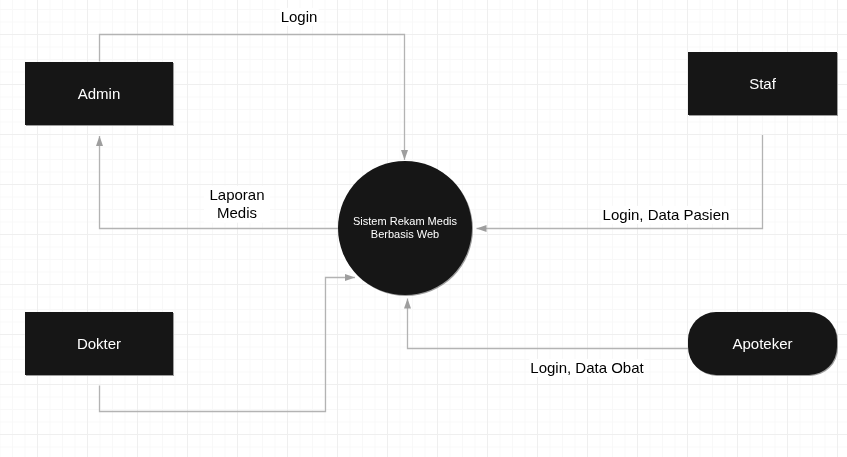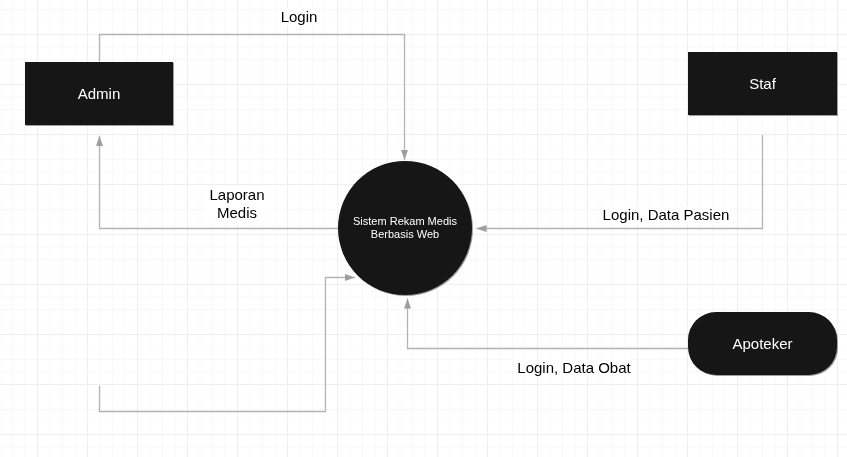--- a/index.html
+++ b/index.html
@@ -71,21 +71,21 @@
     background: #ffffff;
     padding: 0 1px;
     white-space: nowrap;
     text-align: center;
   }
   .edge-label.wrap { white-space: normal; width: 64px; text-align: center; }
   #label-login     { left: 299px; top: 17px;  }
   #label-laporan   { left: 237px; top: 204px; }
   #label-pasien    { left: 648px; top: 215px; margin-left: 18px; }
   #label-dokter    { left: 229px; top: 430px; }
-  #label-obat      { left: 574px; top: 368px; }
+  #label-obat      { left: 587px; top: 368px; }
   .edge-path {
     fill: none;
     stroke: #b3b3b3;
     stroke-width: 1.3;
   }
 </style>
 </head>
 <body>
 
 <div id="canvas">
@@ -102,20 +102,23 @@
     <path class="edge-path" marker-end="url(#arrow)" d="M 99.5 385.5 V 411.5 H 325.5 V 277.5 H 355"></path>
     <path class="edge-path" marker-end="url(#arrow)" d="M 688 348.5 H 407.5 V 298.5"></path>
   </svg>
 
   <div class="entity" id="entity-admin">
     <span>Admin</span>
   </div>
   <div class="entity" id="entity-staf">
     <span>Staf</span>
   </div>
+  <div class="entity" id="entity-dokter">
+    <span>Dokter</span>
+  </div>
   <div class="entity" id="entity-apoteker">
     <span>Apoteker</span>
   </div>
 
   <div id="process-circle">
     <span class="process-label">Sistem Rekam Medis Berbasis Web</span>
   </div>
 
   <div class="edge-label" id="label-login">Login</div>
   <div class="edge-label wrap" id="label-laporan">Laporan Medis</div>

